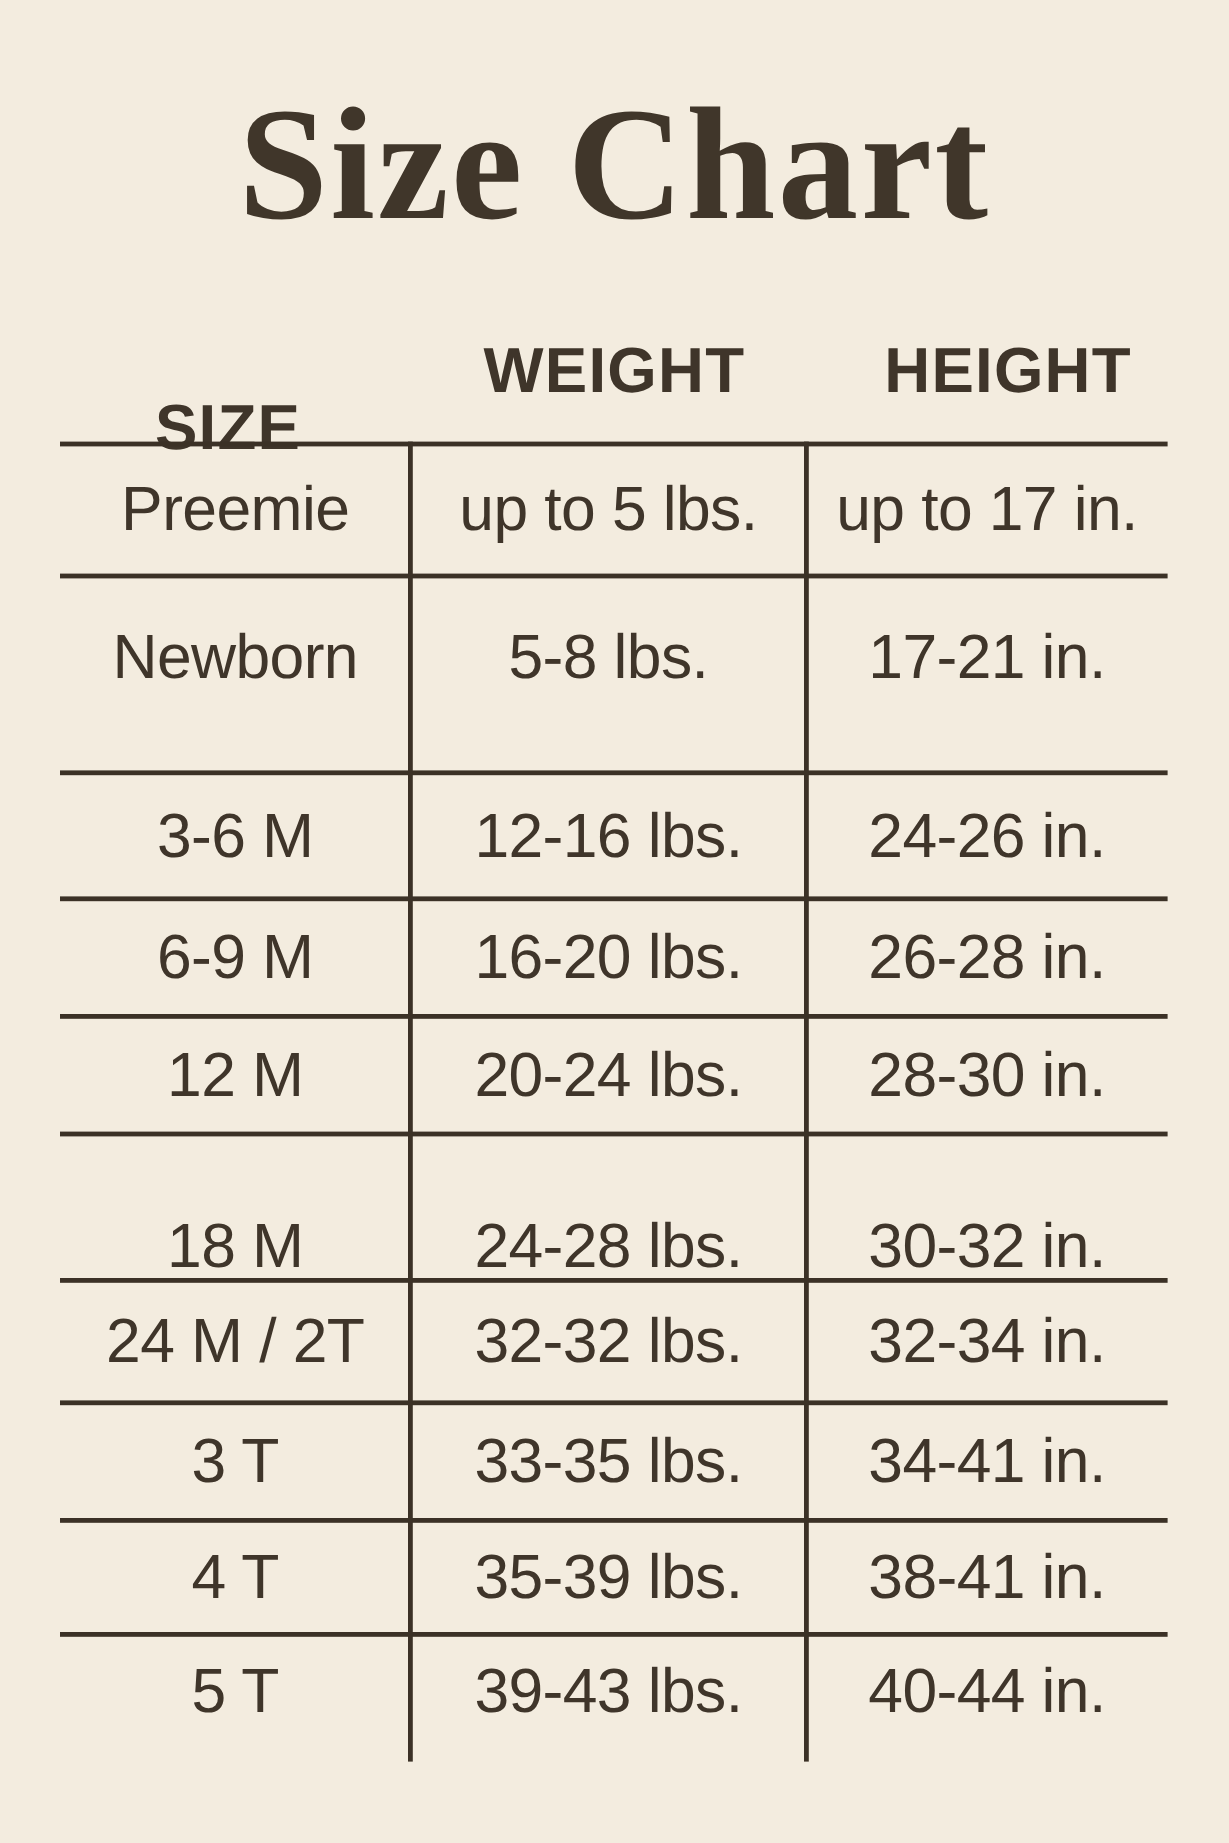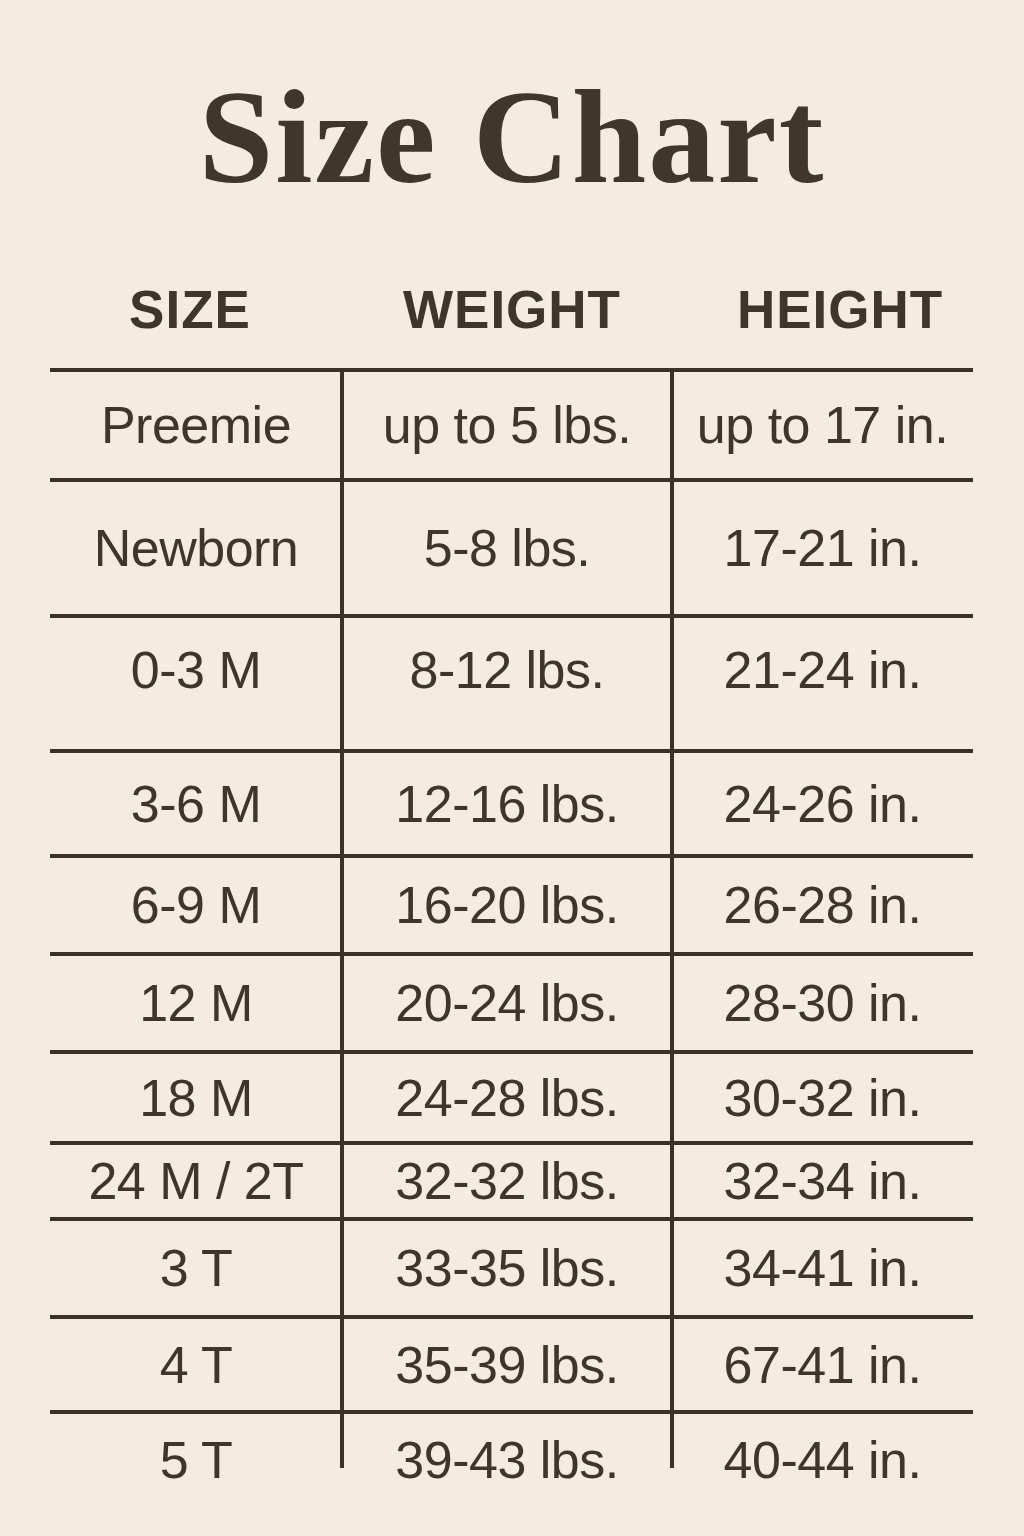--- a/index.html
+++ b/index.html
@@ -40,21 +40,21 @@
   .hdr{
     position:absolute;
     transform:translateX(-50%);
     font-weight:700;
     font-size:53px;
     line-height:1;
     letter-spacing:1px;
     color:var(--ink);
     white-space:nowrap;
   }
-  .hdr-size{left:190px;}
+  .hdr-size{left:190px;margin-top:47px;}
   .hdr-weight{left:512px;}
   .hdr-height{left:840px;}
   .table{
     position:absolute;
     left:50px;
     top:368px;
     width:923px;
   }
   .vline{
     position:absolute;
@@ -103,59 +103,54 @@
         <div class="row" style="height: 110px;">
           <span class="cell c1">Preemie</span>
           <span class="cell c2">up to 5 lbs.</span>
           <span class="cell c3">up to 17 in.</span>
         </div>
         <div class="row" style="height: 136px;">
           <span class="cell c1">Newborn</span>
           <span class="cell c2">5-8 lbs.</span>
           <span class="cell c3">17-21 in.</span>
         </div>
-        <div class="row" style="height: 107px;">
-          <span class="cell c1">0-3 M</span>
-          <span class="cell c2">8-12 lbs.</span>
-          <span class="cell c3">21-24 in.</span>
-        </div>
         <div class="row" style="height: 105px; margin-top: 28px;">
           <span class="cell c1">3-6 M</span>
           <span class="cell c2">12-16 lbs.</span>
           <span class="cell c3">24-26 in.</span>
         </div>
         <div class="row" style="height: 98px; align-items: center;">
           <span class="cell c1">6-9 M</span>
           <span class="cell c2">16-20 lbs.</span>
           <span class="cell c3">26-28 in.</span>
         </div>
         <div class="row" style="height: 98px;">
           <span class="cell c1">12 M</span>
           <span class="cell c2">20-24 lbs.</span>
           <span class="cell c3">28-30 in.</span>
         </div>
-        <div class="row" style="height: 91px;">
+        <div class="row" style="height: 122px; align-items: flex-end;">
           <span class="cell c1">18 M</span>
           <span class="cell c2">24-28 lbs.</span>
           <span class="cell c3">30-32 in.</span>
         </div>
-        <div class="row" style="height: 76px; text-align: center;">
+        <div class="row" style="height: 102px; text-align: center;">
           <span class="cell c1">24 M / 2T</span>
           <span class="cell c2">32-32 lbs.</span>
           <span class="cell c3">32-34 in.</span>
         </div>
         <div class="row" style="height: 98px;">
           <span class="cell c1">3 T</span>
           <span class="cell c2">33-35 lbs.</span>
           <span class="cell c3">34-41 in.</span>
         </div>
         <div class="row" style="height: 95px;">
           <span class="cell c1">4 T</span>
           <span class="cell c2">35-39 lbs.</span>
-          <span class="cell c3">67-41 in.</span>
+          <span class="cell c3">38-41 in.</span>
         </div>
         <div class="row" style="height: 95px;">
           <span class="cell c1">5 T</span>
           <span class="cell c2">39-43 lbs.</span>
           <span class="cell c3">40-44 in.</span>
         </div>
       </div>
   </div>
 </div>
 

